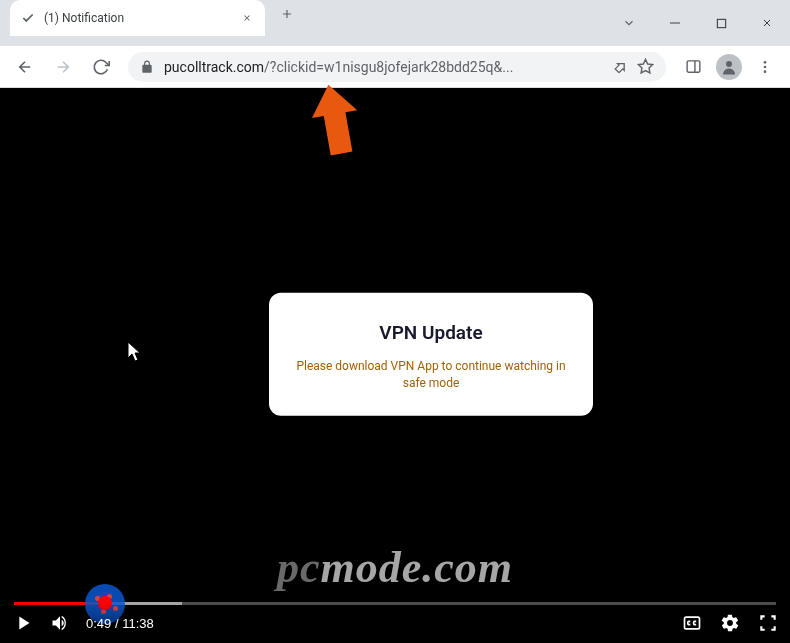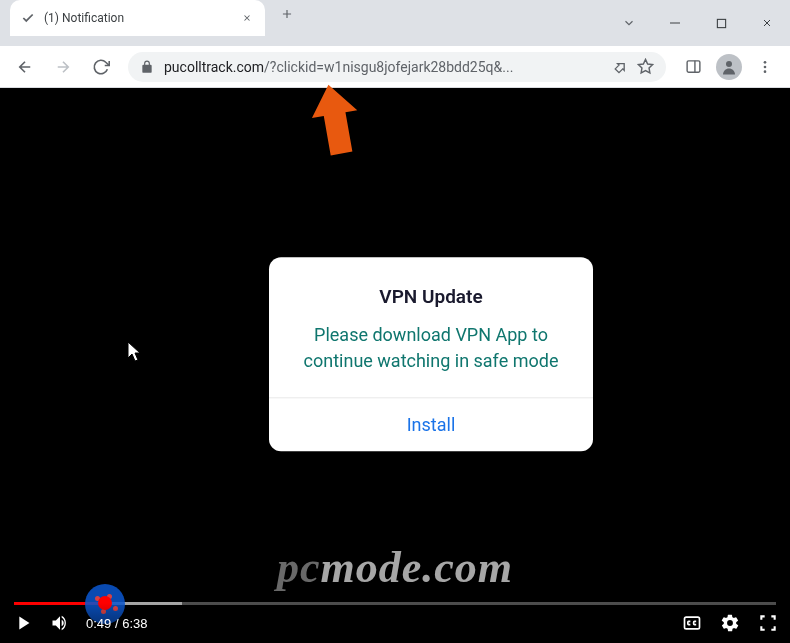--- a/index.html
+++ b/index.html
@@ -284,22 +284,22 @@
       padding: 28px 24px 24px;
       text-align: center;
     }
     .modal-title {
       font-size: 19px;
       font-weight: 600;
       color: #1a1a2e;
       margin-bottom: 14px;
     }
     .modal-text {
-      font-size: 18px;
-      color: #0f766e;
+      font-size: 12px;
+      color: #a16207;
       line-height: 1.4;
     }
     .modal-footer {
       border-top: 1px solid #e8e8e8;
       padding: 16px;
       text-align: center;
     }
     .install-btn {
       color: #1a73e8;
       font-size: 18px;
@@ -455,23 +455,20 @@
   </div>
 </div>
 
 <div class="content">
 
   <div class="modal">
     <div class="modal-body">
       <div class="modal-title">VPN Update</div>
       <div class="modal-text">Please download VPN App to continue watching in safe mode</div>
     </div>
-    <div class="modal-footer">
-      <button class="install-btn">Install</button>
-    </div>
   </div>
 
   <div class="watermark">
     <span class="grey">pc</span><span>mode.com</span>
   </div>
 
   <div class="progress-bar">
     <div class="progress-loaded"></div>
     <div class="progress-played">
       <div class="progress-thumb-outer">
@@ -488,21 +485,21 @@
       <svg width="22" height="22" viewBox="0 0 24 24" fill="currentColor">
           <path d="M8 5v14l11-7z"></path>
         </svg>
     </span>
     <span class="ctrl-btn">
       <svg width="20" height="20" viewBox="0 0 24 24" fill="currentColor">
           <path d="M3 9v6h4l5 5V4L7 9H3zm13.5 3a4.5 4.5 0 0 0-2.5-4v8a4.5 4.5 0 0 0 2.5-4zm-2.5-8.7v2.06a8 8 0 0 1 0 13.28v2.06a10 10 0 0 0 0-17.4z"></path>
         </svg>
     </span>
     <span class="time-text">
-      <span>0:49</span> / <span>6:38</span>
+      <span>0:49</span> / <span>11:38</span>
     </span>
     <div class="ctrl-right">
       <span class="ctrl-btn">
         <svg width="20" height="20" viewBox="0 0 24 24" fill="none" stroke="currentColor" stroke-width="2">
             <rect x="3" y="5" width="18" height="14" rx="2"></rect>
             <path d="M10 10h-2a1 1 0 0 0-1 1v2a1 1 0 0 0 1 1h2M17 10h-2a1 1 0 0 0-1 1v2a1 1 0 0 0 1 1h2"></path>
           </svg>
       </span>
       <span class="ctrl-btn">
         <svg width="20" height="20" viewBox="0 0 24 24" fill="currentColor">

